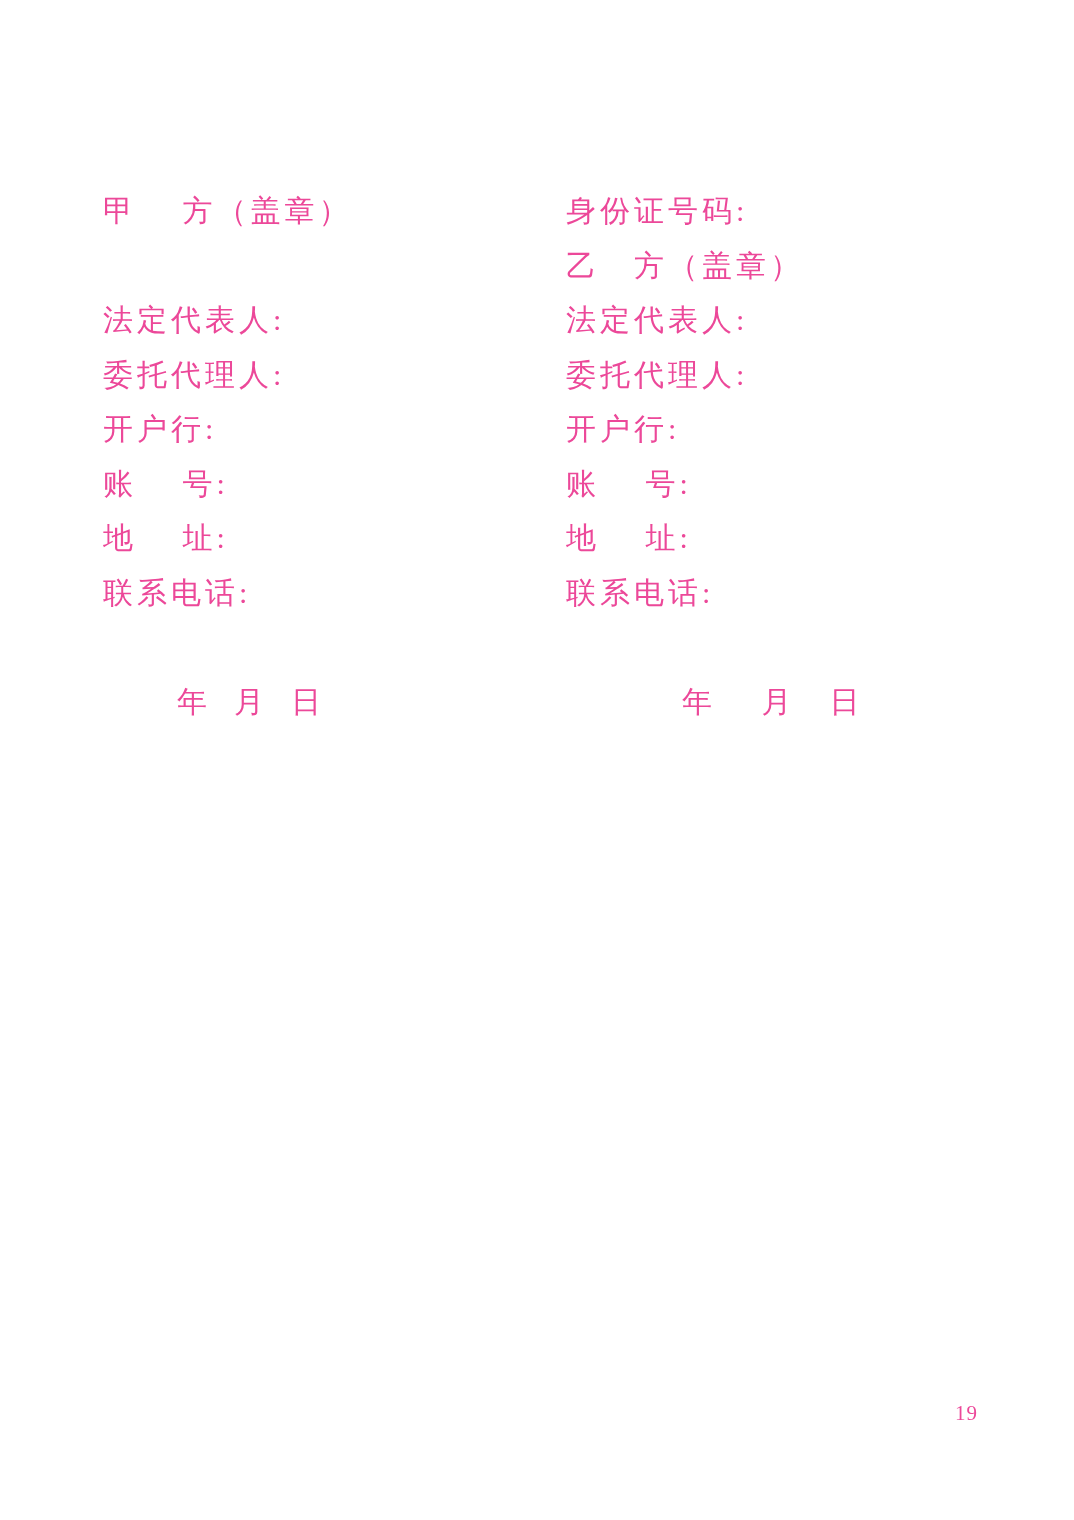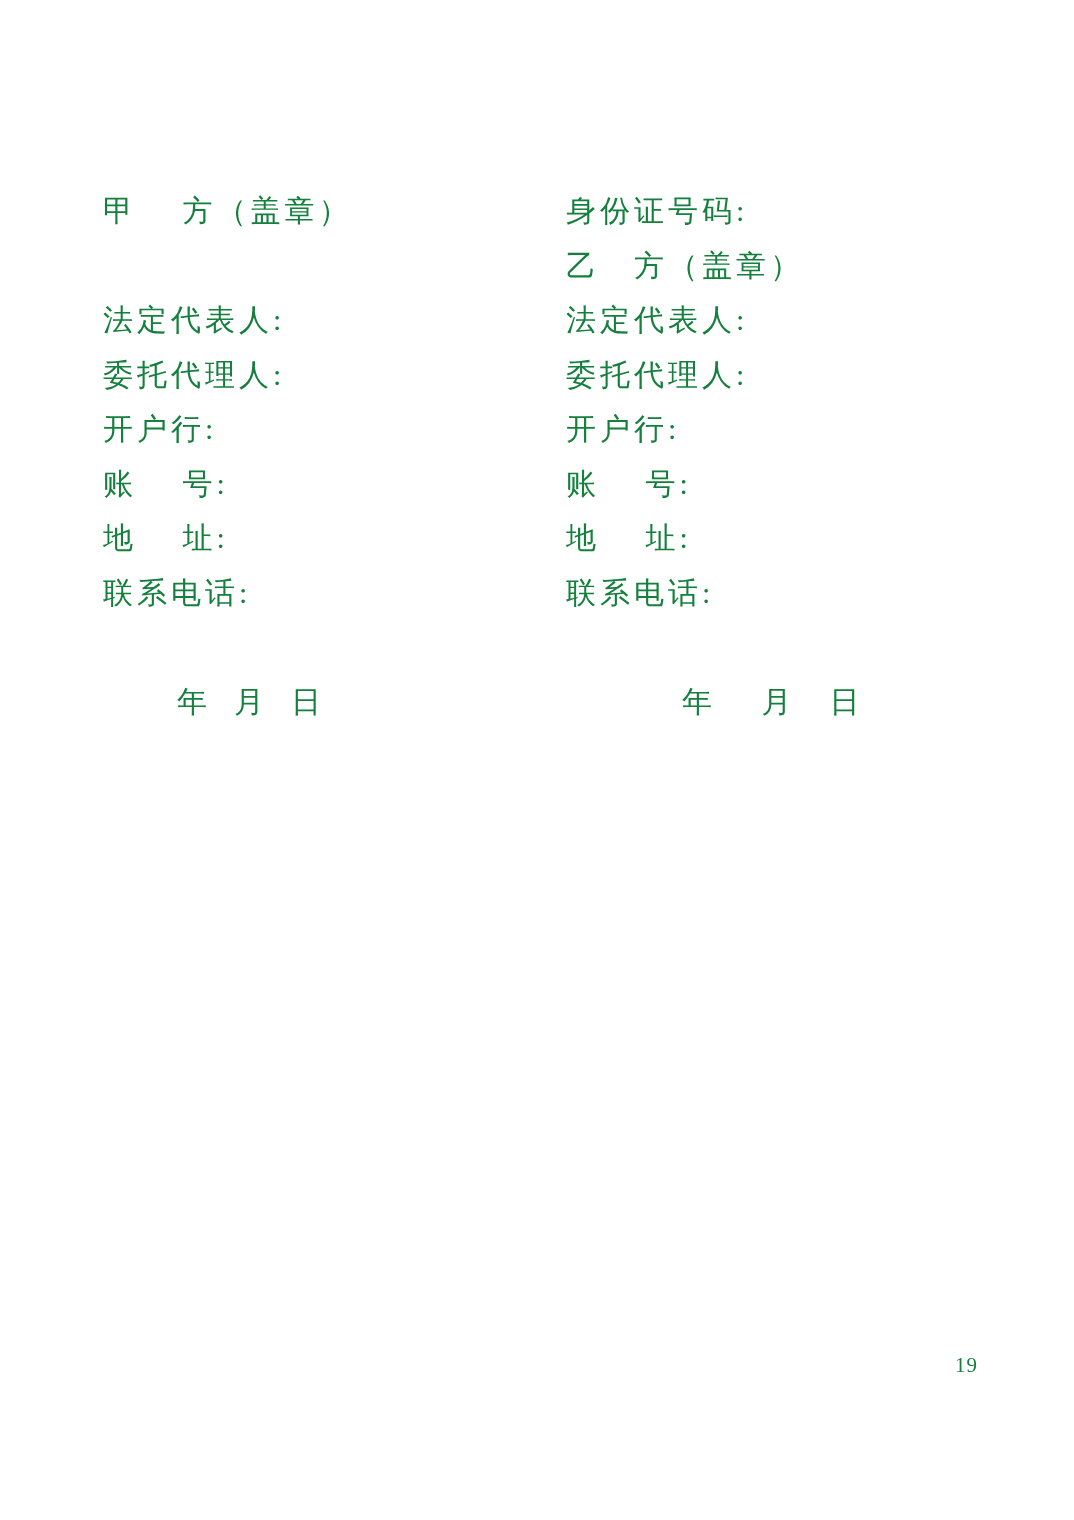--- a/index.html
+++ b/index.html
@@ -7,42 +7,42 @@
     padding: 0;
     background: #ffffff;
   }
   .page {
     position: relative;
     width: 1074px;
     height: 1520px;
     background: #ffffff;
     overflow: hidden;
     font-family: "Liberation Serif", "DejaVu Serif", serif;
-    color: #15803d;
+    color: #ec4899;
   }
   .column {
     position: absolute;
     top: 184px;
   }
   .column.party-a { left: 103px; }
   .column.party-b { left: 566px; }
   .line {
     height: 54.5px;
     line-height: 54.5px;
     font-size: 30px;
     letter-spacing: 4px;
     white-space: pre;
     font-weight: 400;
   }
   .date-line-a { margin-left: 74px; }
   .date-line-b { margin-left: 116px; }
   .page-number {
     position: absolute;
     left: 955px;
-    top: 1352px;
+    top: 1400px;
     font-size: 21px;
     letter-spacing: 1px;
     line-height: 26px;
   }
 </style>
 </head>
 <body>
 
 <div class="page">
 

